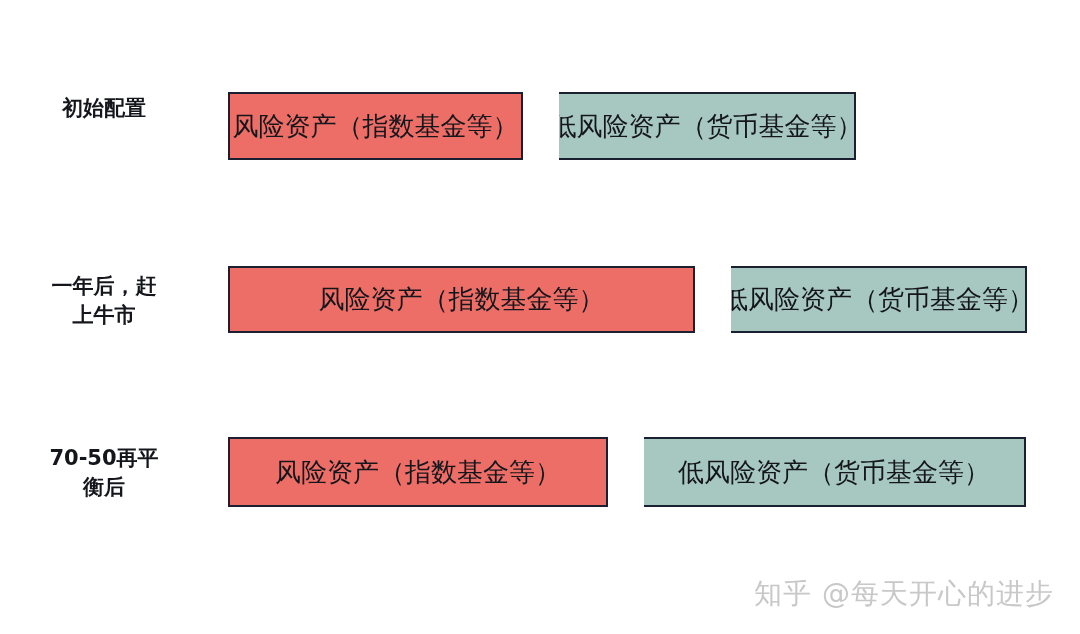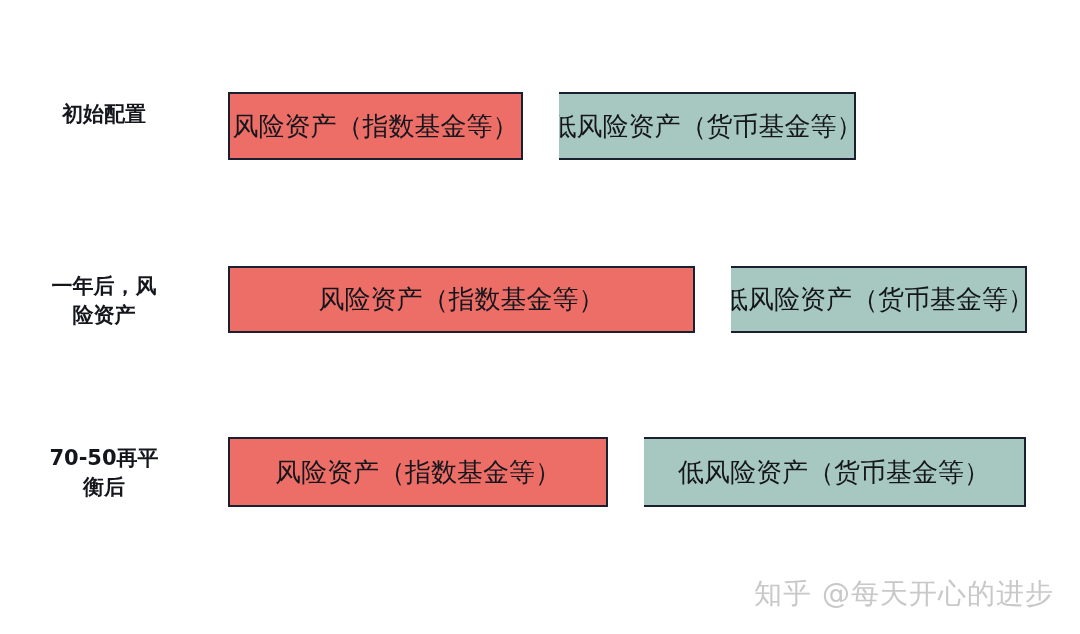--- a/index.html
+++ b/index.html
@@ -51,27 +51,27 @@
     letter-spacing: 1px;
     color: var(--watermark, #c8c8c8);
     white-space: nowrap;
   }
 </style>
 </head>
 <body>
 
 <div>
 
-  <div class="row-label" style="top:100px;">初始配置</div>
+  <div class="row-label" style="top:94px;">初始配置</div>
   <div class="bar" style="top:92px;height:68px;">
     <div class="seg risk" style="width: 295px;">风险资产（指数基金等）</div>
     <div class="seg low" style="width: 297px;">低风险资产（货币基金等）</div>
   </div>
 
-  <div class="row-label" style="top:272px;">一年后，风险资产</div>
+  <div class="row-label" style="top:272px;">一年后，赶上牛市</div>
   <div class="bar" style="top:266px;height:67px;">
     <div class="seg risk" style="width: 467px;">风险资产（指数基金等）</div>
     <div class="seg low" style="width: 296px;">低风险资产（货币基金等）</div>
   </div>
 
   <div class="row-label" style="top:444px;">70-50再平衡后</div>
   <div class="bar" style="top:437px;height:70px;">
     <div class="seg risk" style="width: 380px;">风险资产（指数基金等）</div>
     <div class="seg low" style="width: 382px;">低风险资产（货币基金等）</div>
   </div>

